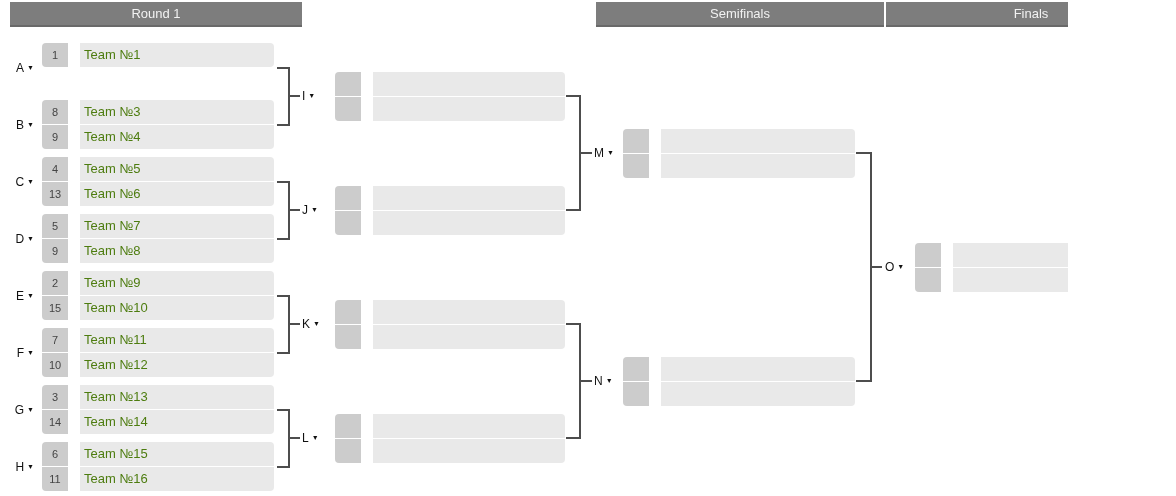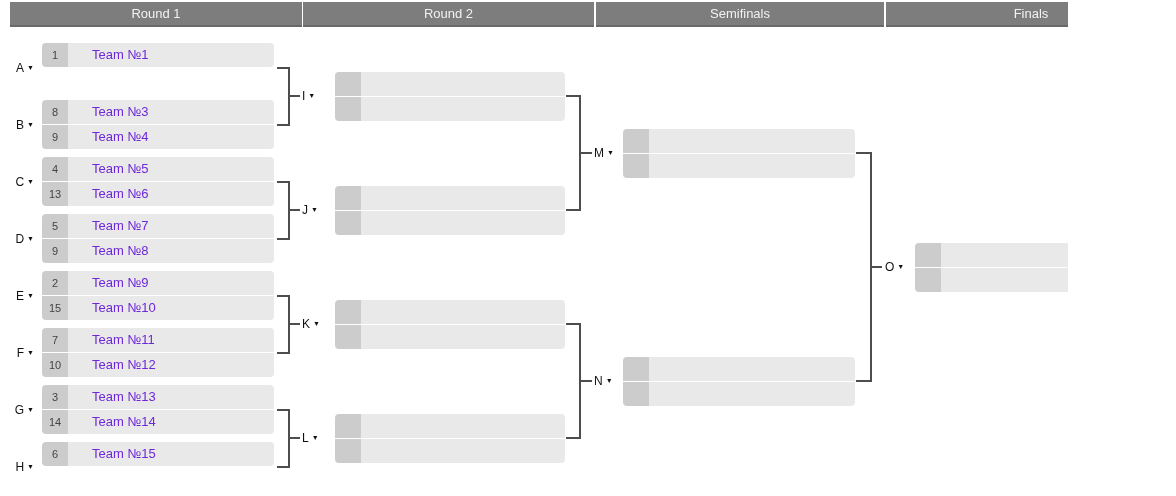--- a/index.html
+++ b/index.html
@@ -15,42 +15,41 @@
   }
   
   .pair{position:absolute;border-radius:4px;overflow:hidden;}
   .trow{height:24px;display:flex;margin-bottom:1px;}
   .trow:last-child{margin-bottom:0;}
   .seed{
     width:26px;background:#cccccc;color:#444444;font-size:11px;
     display:flex;align-items:center;justify-content:center;flex:none;
   }
   .tname{
-    flex:1;background:#e9e9e9;color:#6d28d9;font-size:13px;
-    line-height:24px;padding-left:24px;white-space:nowrap;overflow:hidden;
+    flex:1;background:#e9e9e9;color:#4d7c0f;font-size:13px;
+    line-height:24px;padding-left:4px;white-space:nowrap;overflow:hidden;margin-left:12px;
   }
   
   .blabel{
     position:absolute;height:16px;line-height:16px;font-size:12px;color:#111111;
     white-space:nowrap;cursor:pointer;
   }
   .blabel .caret{font-size:7px;margin-left:3px;vertical-align:2px;color:#111111;}
   .lab-r1{width:28px;text-align:right;}
   
   .cl{position:absolute;background:#4d4d4d;}
   .h{height:2px;}
   .v{width:2px;}
 </style>
 </head>
 <body>
 
 <div id="canvas">
 
   <div class="hcell" style="left:10px;width:292px;">Round 1</div>
-  <div class="hcell" style="left:303px;width:291px;">Round 2</div>
   <div class="hcell" style="left:596px;width:288px;">Semifinals</div>
   <div class="hcell" style="left:886px;width:290px;">Finals</div>
 
   <div class="blabel lab-r1" style="left:6px;top:59.5px;"><span>A</span><span class="caret">▼</span></div>
   <div class="blabel lab-r1" style="left:6px;top:116.5px;"><span>B</span><span class="caret">▼</span></div>
   <div class="blabel lab-r1" style="left:6px;top:173.5px;"><span>C</span><span class="caret">▼</span></div>
   <div class="blabel lab-r1" style="left:6px;top:230.5px;"><span>D</span><span class="caret">▼</span></div>
   <div class="blabel lab-r1" style="left:6px;top:287.5px;"><span>E</span><span class="caret">▼</span></div>
   <div class="blabel lab-r1" style="left:6px;top:344.5px;"><span>F</span><span class="caret">▼</span></div>
   <div class="blabel lab-r1" style="left:6px;top:401.5px;"><span>G</span><span class="caret">▼</span></div>
@@ -120,20 +119,24 @@
     <div class="trow">
         <span class="seed">14</span>
         <span class="tname">Team №14</span>
       </div>
   </div>
   <div class="pair" style="left:42px;top:442px;width:232px;">
     <div class="trow">
         <span class="seed">6</span>
         <span class="tname">Team №15</span>
       </div>
+    <div class="trow">
+        <span class="seed">11</span>
+        <span class="tname">Team №16</span>
+      </div>
   </div>
 
   <div class="blabel" style="left:302px;top:88px;"><span>I</span><span class="caret">▼</span></div>
   <div class="blabel" style="left:302px;top:202px;"><span>J</span><span class="caret">▼</span></div>
   <div class="blabel" style="left:302px;top:316px;"><span>K</span><span class="caret">▼</span></div>
   <div class="blabel" style="left:302px;top:430px;"><span>L</span><span class="caret">▼</span></div>
 
   <div class="pair" style="left:335px;top:71.5px;width:230px;">
     <div class="trow">
         <span class="seed"></span>

